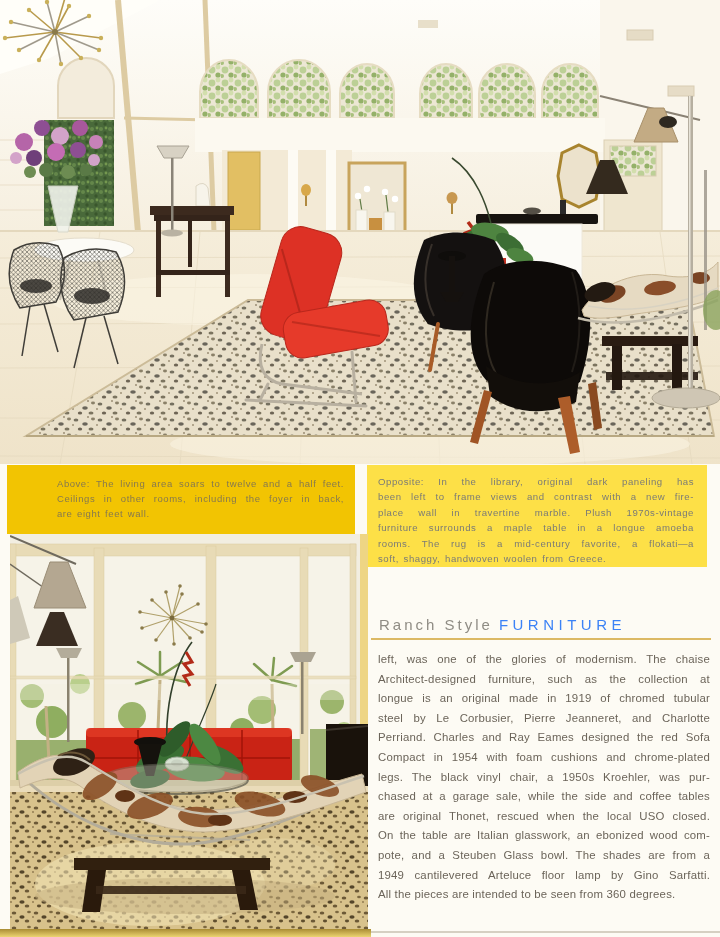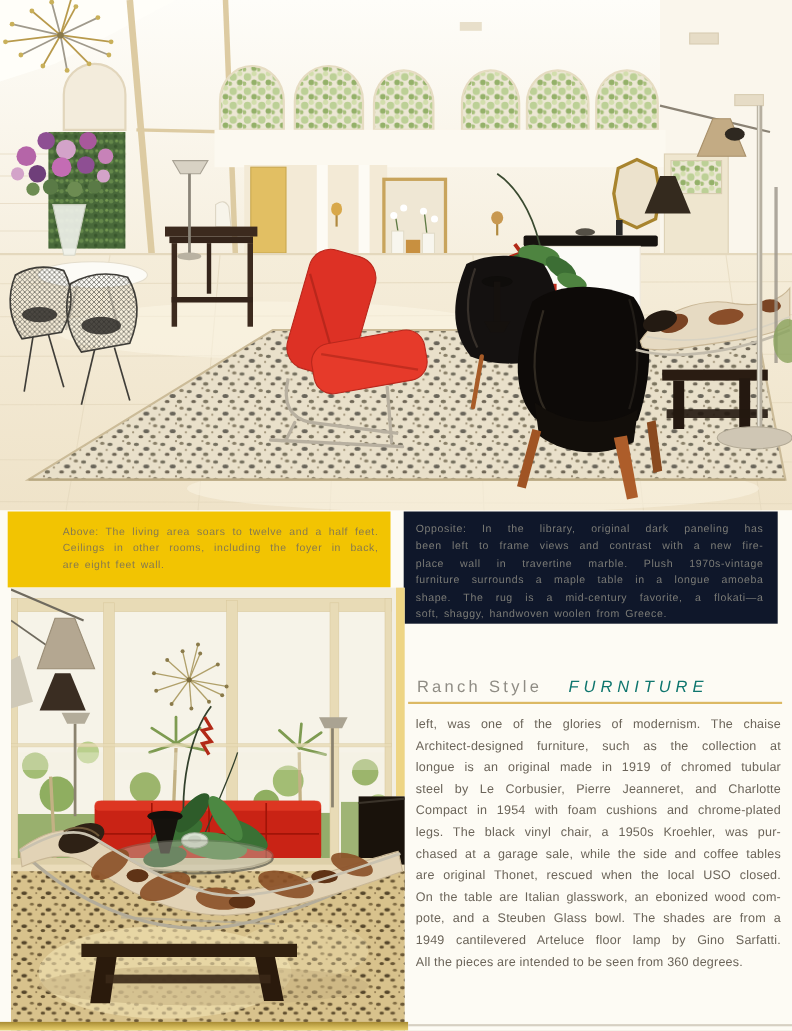--- a/index.html
+++ b/index.html
@@ -9,26 +9,26 @@
   .photo-bottom{position:absolute;left:10px;top:534px;width:358px;height:403px;}
   .photo-top svg,.photo-bottom svg{display:block;width:100%;height:100%;}
 
   .caption-yellow{position:absolute;left:7px;top:465px;width:348px;height:69px;
         background:#f2c402;box-sizing:border-box;padding:11px 11px 0 50px;}
   .cap-line{font-size:9.5px;line-height:15px;letter-spacing:.55px;word-spacing:1.5px;
         color:#86794f;text-align:justify;text-align-last:justify;}
   .cap-line.last{text-align-last:left;}
 
   .caption-gray{position:absolute;left:367px;top:465px;width:340px;height:102px;
-        background:#0f172a;box-sizing:border-box;padding:9px 13px 0 11px;}
+        background:#fde047;box-sizing:border-box;padding:9px 13px 0 11px;}
   .caption-gray .cap-line{color:#7b7b76;font-size:9.6px;line-height:15.4px;}
 
   .heading{position:absolute;left:379px;top:616px;font-size:15px;color:#8f8c84;
         letter-spacing:3px;white-space:nowrap;}
-  .heading .sec{color:#0f766e;letter-spacing:4.5px;margin-left:24px;font-style:italic;}
+  .heading .sec{color:#3b82f6;letter-spacing:4.5px;margin-left:6px;}
   .gold-rule{position:absolute;left:371px;top:638px;width:340px;height:2px;background:#dcb964;}
 
   .body-text{position:absolute;left:378px;top:650px;width:332px;}
   .body-line{font-size:11.4px;line-height:19.6px;color:#6b6459;letter-spacing:.2px;
         text-align:justify;text-align-last:justify;}
   .body-line.last{text-align-last:left;}
 
   .strip-left{position:absolute;left:0;top:929px;width:371px;height:8px;
         background:linear-gradient(#a98c34,#ecd470);}
   .strip-right{position:absolute;left:371px;top:931px;width:349px;height:2px;background:#d6d0c2;}
@@ -347,21 +347,21 @@
     <div class="cap-line">Above: The living area soars to twelve and a half feet.</div>
     <div class="cap-line">Ceilings in other rooms, including the foyer in back,</div>
     <div class="cap-line last">are eight feet wall.</div>
   </div>
 
   <div class="caption-gray">
     <div class="cap-line">Opposite: In the library, original dark paneling has</div>
     <div class="cap-line">been left to frame views and contrast with a new fire-</div>
     <div class="cap-line">place wall in travertine marble. Plush 1970s-vintage</div>
     <div class="cap-line">furniture surrounds a maple table in a longue amoeba</div>
-    <div class="cap-line">shape. The rug is a mid-century favorite, a flokati—a</div>
+    <div class="cap-line">rooms. The rug is a mid-century favorite, a flokati—a</div>
     <div class="cap-line last">soft, shaggy, handwoven woolen from Greece.</div>
   </div>
 
   <div class="photo-bottom">
   <svg viewBox="0 0 358 403" xmlns="http://www.w3.org/2000/svg">
     <defs>
       <pattern id="leoB" width="22" height="15" patternUnits="userSpaceOnUse">
         <rect width="22" height="15" fill="#d8c28c"></rect>
         <ellipse cx="4" cy="4" rx="2.3" ry="1.5" fill="#6b5836"></ellipse>
         <ellipse cx="12" cy="8" rx="2.6" ry="1.7" fill="#54452a"></ellipse>
@@ -541,20 +541,21 @@
   <div class="heading">
     <span>Ranch Style</span><span class="sec">FURNITURE</span>
   </div>
   <div class="gold-rule"></div>
 
   <div class="body-text">
     <div class="body-line">left, was one of the glories of modernism. The chaise</div>
     <div class="body-line">Architect-designed furniture, such as the collection at</div>
     <div class="body-line">longue is an original made in 1919 of chromed tubular</div>
     <div class="body-line">steel by Le Corbusier, Pierre Jeanneret, and Charlotte</div>
+    <div class="body-line">Perriand. Charles and Ray Eames designed the red Sofa</div>
     <div class="body-line">Compact in 1954 with foam cushions and chrome-plated</div>
     <div class="body-line">legs. The black vinyl chair, a 1950s Kroehler, was pur-</div>
     <div class="body-line">chased at a garage sale, while the side and coffee tables</div>
     <div class="body-line">are original Thonet, rescued when the local USO closed.</div>
     <div class="body-line">On the table are Italian glasswork, an ebonized wood com-</div>
     <div class="body-line">pote, and a Steuben Glass bowl. The shades are from a</div>
     <div class="body-line">1949 cantilevered Arteluce floor lamp by Gino Sarfatti.</div>
     <div class="body-line last">All the pieces are intended to be seen from 360 degrees.</div>
   </div>
 

